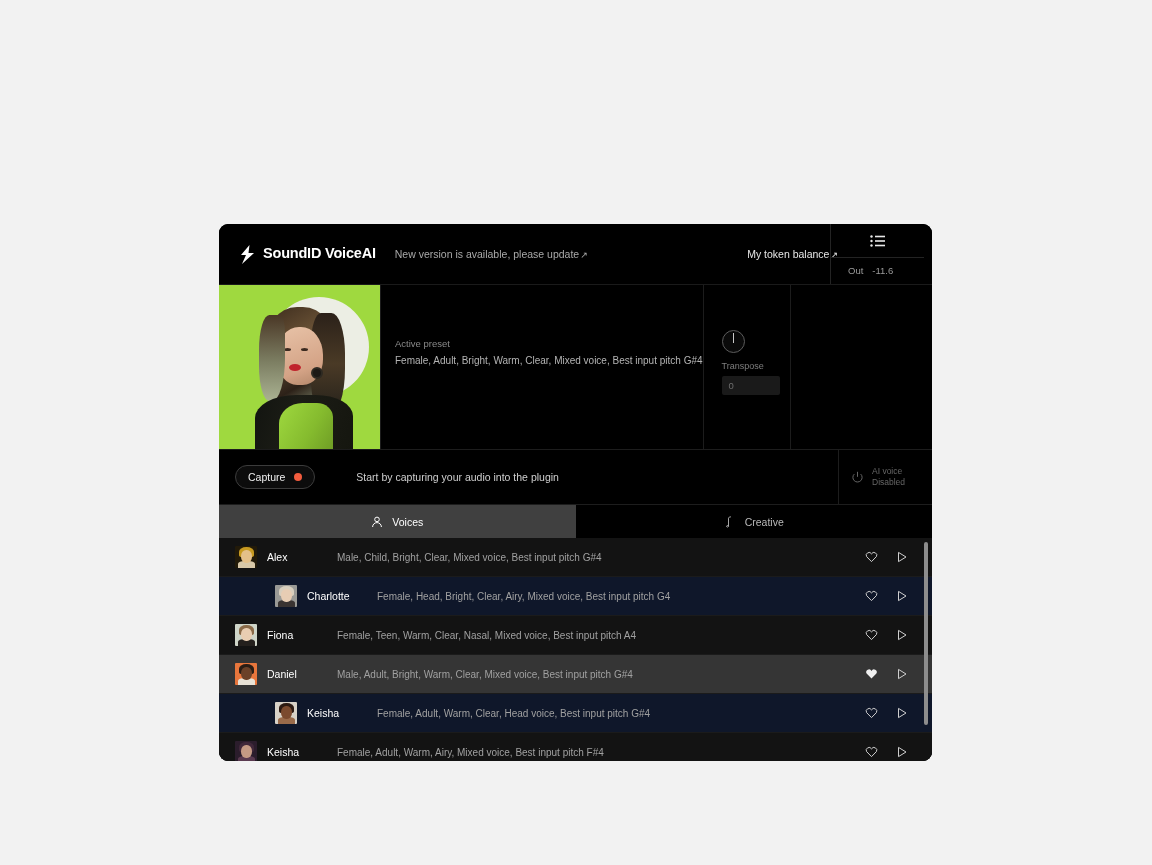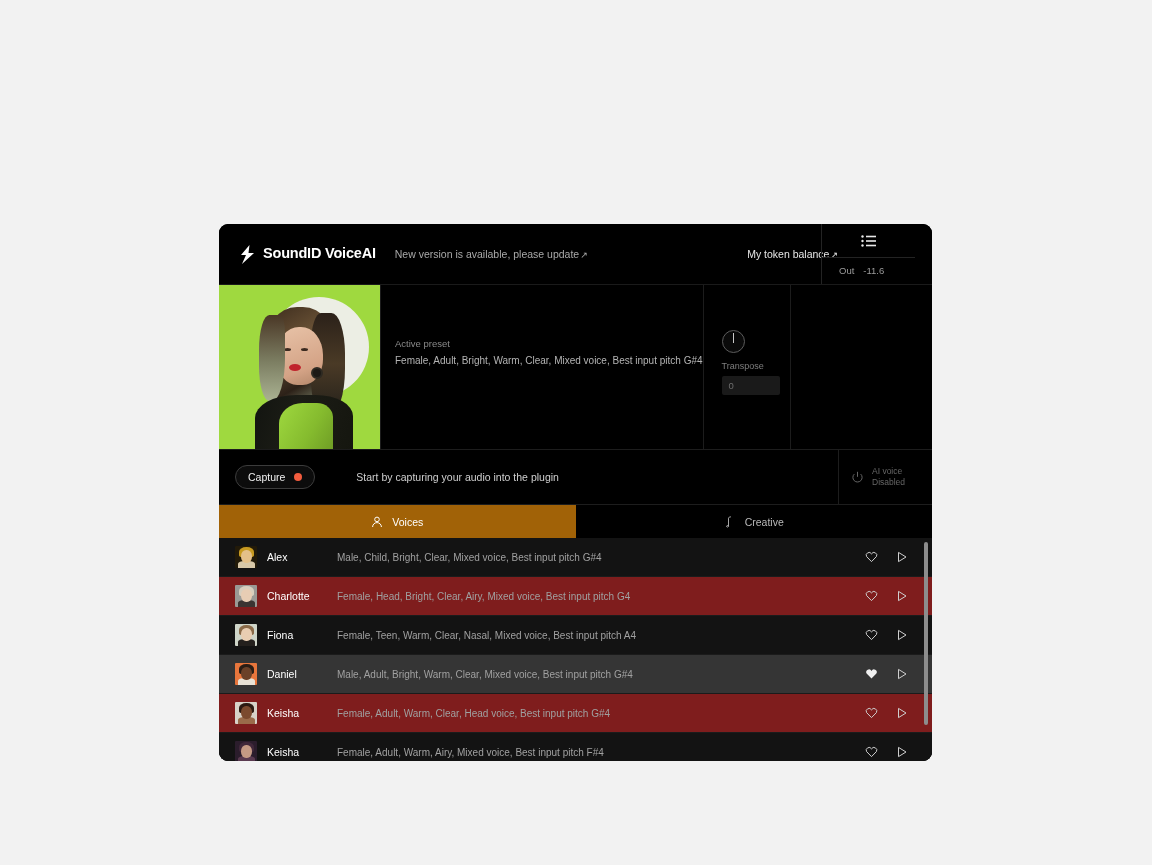--- a/index.html
+++ b/index.html
@@ -61,21 +61,21 @@
     right: 94px;
     font-size: 10.5px;
     color: #e6e6e6;
     white-space: nowrap;
   }
   .arrow-ne { font-size: 9px; margin-left: 1px; }
 
   
   .meter-col {
     position: absolute;
-    right: 17px; top: 0;
+    right: 8px; top: 0;
     width: 94px; height: 60px;
     border-left: 1px solid #232323;
   }
   .meter-icon-row {
     height: 34px;
     display: flex;
     align-items: center;
     justify-content: center;
     border-bottom: 1px solid #232323;
   }
@@ -310,42 +310,42 @@
     display: flex;
     align-items: center;
     justify-content: center;
     gap: 9px;
     font-size: 10.5px;
     color: #b9b9b9;
     cursor: pointer;
     background: #000;
   }
   .tab.active {
-    background: #a16207;
+    background: #404040;
     color: #fff;
   }
   .tab-icon { width: 12px; height: 12px; display: block; }
 
   
   .voice-list {
     position: relative;
     height: 224px;
     overflow: hidden;
     background: #0c0c0c;
   }
   .voice-row {
     position: relative;
     height: 39px;
     display: flex;
     align-items: center;
     border-bottom: 1px solid #1b1b1b;
     background: #131313;
     cursor: pointer;
   }
-  .voice-row.alt { background: #7f1d1d; }
+  .voice-row.alt { background: #0f172a; padding-left: 40px; }
   .voice-row.selected { background: #353535; }
   .row-thumb {
     width: 22px; height: 22px;
     margin-left: 16px;
     flex: none;
     border-radius: 1px;
     overflow: hidden;
     position: relative;
   }
   .th-bg { position: absolute; inset: 0; }

